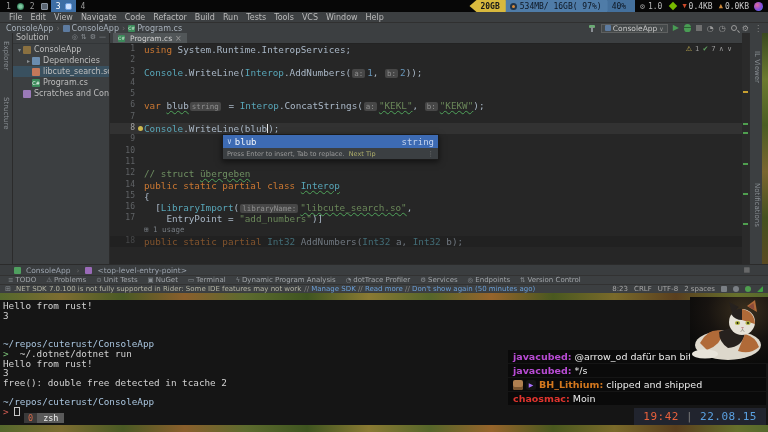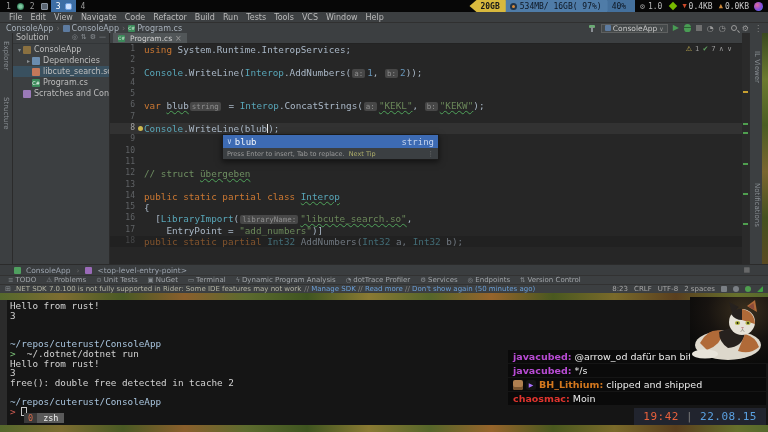--- a/index.html
+++ b/index.html
@@ -131,21 +131,21 @@
   .sic.round { border-radius:50%; }
   .sic.green { background:#4f9f4f; border-radius:50%; }
   .sic.wifi { background:#3fa142; clip-path:polygon(0 100%,100% 0,100% 100%); }
 
   
   .wallpaper { position:absolute; left:0; right:0;
     background:linear-gradient(90deg,#55682c,#7d6d31 8%,#4a5a24 16%,#8a5f2c 24%,#5d6b2e 32%,#3f5520 40%,#8a7a33 48%,#56662a 56%,#96642b 64%,#49581f 72%,#7a6a2a 80%,#5a3f1e 88%,#66702c 96%,#55682c); }
   #strip-top { top:293px; height:7px; }
   #strip-bottom { top:425px; height:7px; }
   #terminal { position:absolute; top:300px; left:0; right:0; height:125px; background:#151515;
-    font:9.3px "DejaVu Sans Mono", monospace; color:#cfcfcf; padding:1px 3px;margin-left:7px; }
+    font:9.3px "DejaVu Sans Mono", monospace; color:#cfcfcf; padding:1px 3px; }
   .trow { height:9.6px; line-height:9.6px; white-space:pre; }
   .tk-tout { color:#d2d2d2; } .tk-tpath { color:#a8c4dd; }
   .tk-tpg { color:#7cc379; } .tk-tpr { color:#d45d54; }
   .tk-tcursor { display:inline-block; width:6px; height:9px; border:1px solid #c8c8c8; vertical-align:-1px; }
   #tmux { position:absolute; top:413px; left:24px; display:flex; font:8.5px "DejaVu Sans Mono", monospace; z-index:5; }
   .tmux-idx { background:#3a3a3a; color:#d2684a; padding:0 4px; }
   .tmux-name { background:#5a5a5a; color:#f0f0f0; padding:0 6px; }
 
   
   #chat { position:absolute; right:2px; top:350px; width:258px; display:flex; flex-direction:column; gap:1px; z-index:20; font-size:9.5px;margin-left:12px; }
@@ -303,25 +303,25 @@
             <div class="code-row"><span class="gut">3</span><span class="code-text"><span class="tk-cls">Console</span><span class="tk-pl">.</span><span class="tk-mth">WriteLine</span><span class="tk-pl">(</span><span class="tk-cls">Interop</span><span class="tk-pl">.</span><span class="tk-mth">AddNumbers</span><span class="tk-pl">(</span><span class="tk-hint">a:</span><span class="tk-num">1</span><span class="tk-pl">, </span><span class="tk-hint">b:</span><span class="tk-num">2</span><span class="tk-pl">));</span></span></div>
             <div class="code-row"><span class="gut">4</span><span class="code-text"></span></div>
             <div class="code-row"><span class="gut">5</span><span class="code-text"></span></div>
             <div class="code-row"><span class="gut">6</span><span class="code-text"><span class="tk-kw">var</span><span class="tk-pl"> </span><span class="tk-pl tk-u">blub</span><span class="tk-hint">string</span><span class="tk-pl"> = </span><span class="tk-cls">Interop</span><span class="tk-pl">.</span><span class="tk-mth">ConcatStrings</span><span class="tk-pl">(</span><span class="tk-hint">a:</span><span class="tk-str tk-u">"KEKL"</span><span class="tk-pl">, </span><span class="tk-hint">b:</span><span class="tk-str tk-u">"KEKW"</span><span class="tk-pl">);</span></span></div>
             <div class="code-row"><span class="gut">7</span><span class="code-text"></span></div>
             <div class="code-row hl"><span class="gut">8<span class="bulb"></span></span><span class="code-text"><span class="tk-cls">Console</span><span class="tk-pl">.</span><span class="tk-mth">WriteLine</span><span class="tk-pl">(</span><span class="tk-pl">blub</span><span class="caret"></span><span class="tk-pl">);</span></span></div>
             <div class="code-row"><span class="gut">9</span><span class="code-text"></span></div>
             <div class="code-row"><span class="gut">10</span><span class="code-text"></span></div>
             <div class="code-row"><span class="gut">11</span></div>
             <div class="code-row"><span class="gut">12</span><span class="code-text"><span class="tk-cmt">// struct </span><span class="tk-cmt tk-u">übergeben</span></span></div>
-            <div class="code-row"><span class="gut">13</span><span class="code-text"></span></div>
             <div class="code-row"><span class="gut">14</span><span class="code-text"><span class="tk-kw">public static partial class </span><span class="tk-cls tk-u">Interop</span></span></div>
             <div class="code-row"><span class="gut">15</span><span class="code-text"><span class="tk-pl">{</span></span></div>
             <div class="code-row"><span class="gut">16</span><span class="code-text"><span class="tk-pl">  [</span><span class="tk-cls">LibraryImport</span><span class="tk-pl">(</span><span class="tk-hint">libraryName:</span><span class="tk-str tk-u">"libcute_search.so"</span><span class="tk-pl">,</span></span></div>
             <div class="code-row"><span class="gut">17</span><span class="code-text"><span class="tk-pl">    EntryPoint</span><span class="tk-pl"> = </span><span class="tk-str">"add_numbers"</span><span class="tk-pl">)]</span></span></div>
+            <div class="code-row ann-row"><span class="gut"></span><span class="code-text">⊞ 1 usage</span></div>
             <div class="code-row dim"><span class="gut">18</span><span class="code-text"><span class="tk-kw">public static partial </span><span class="tk-cls">Int32</span><span class="tk-pl"> AddNumbers(</span><span class="tk-cls">Int32</span><span class="tk-pl"> a, </span><span class="tk-cls">Int32</span><span class="tk-pl"> b);</span></span></div>
           </div>
         <div id="inspections">
           <span class="insp-warn">⚠</span>
             <span>1</span>
           <span class="insp-ok">✔</span>
             <span>7</span>
           <span>∧</span>
           <span>∨</span>
         </div>

